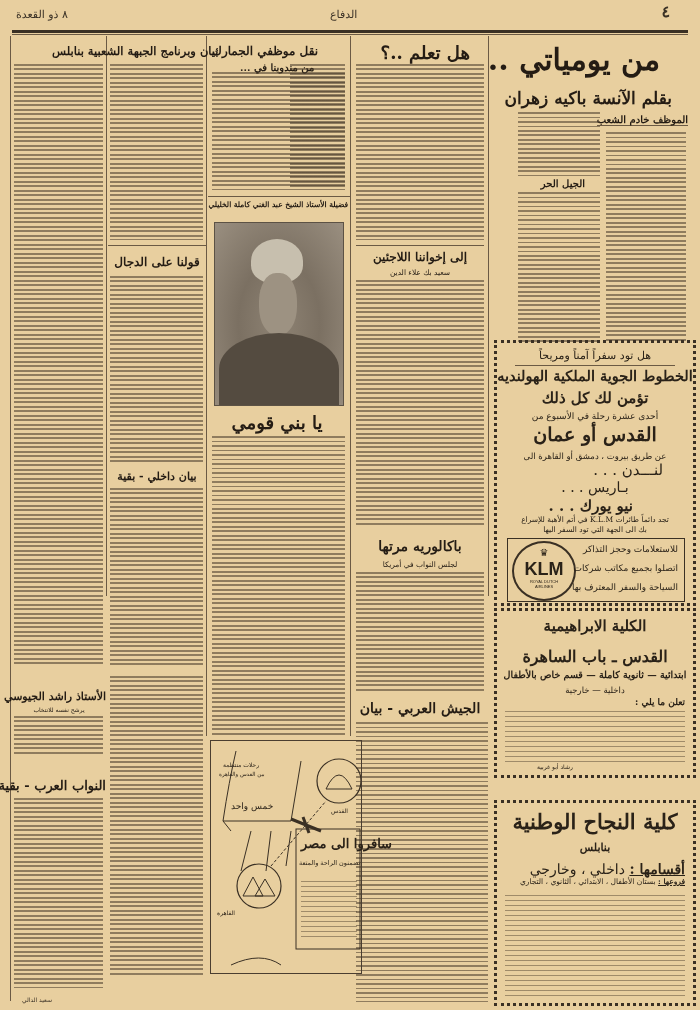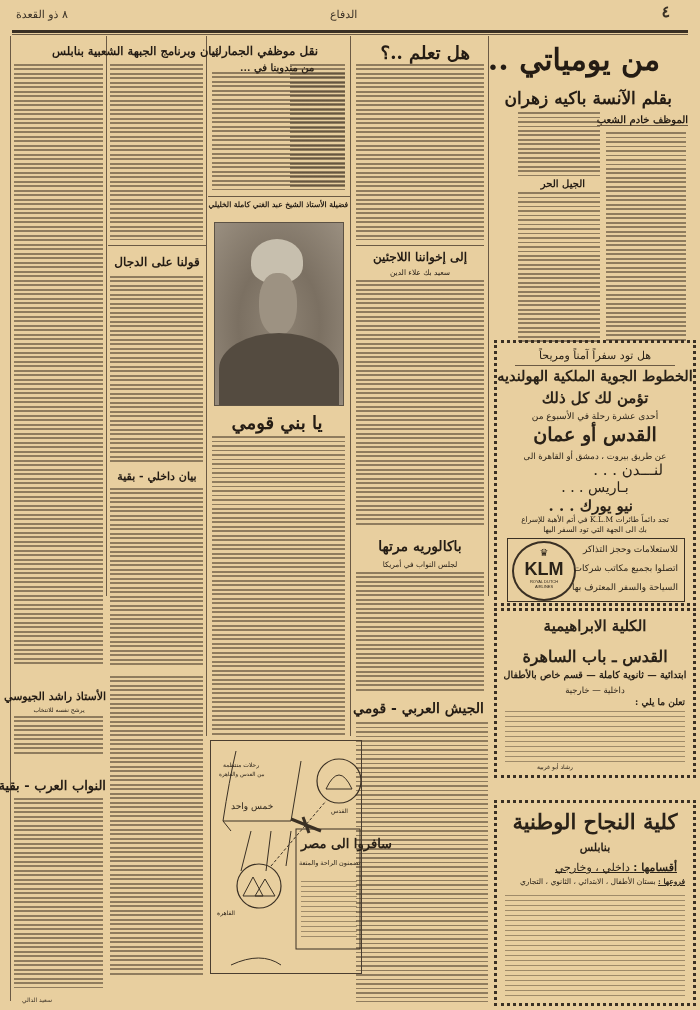--- a/index.html
+++ b/index.html
@@ -73,41 +73,41 @@
   <div class="ad-line" style="top:58px;font-size:9.5px;font-weight:bold;">ابتدائية — ثانوية كاملة — قسم خاص بالأطفال</div>
   <div class="ad-line" style="top:74px;font-size:8.5px;">داخلية — خارجية</div>
   <div style="position:absolute;right:8px;top:86px;font-size:9px;font-weight:bold;">تعلن ما يلي :</div>
   <div class="col-text fill-light" style="right:8px;left:8px;top:100px;height:52px;"></div>
   <div style="position:absolute;left:40px;top:152px;font-size:6px;">رشاد أبو غربية</div>
 </div>
 
 <div class="ad-box" style="left:494px;top:800px;width:202px;height:206px;">
   <div class="ad-line" style="top:6px;font-size:21px;font-weight:bold;">كلية النجاح الوطنية</div>
   <div class="ad-line" style="top:38px;font-size:11px;font-weight:bold;">بنابلس</div>
-  <div style="position:absolute;right:16px;top:58px;font-size:11px;white-space:nowrap;text-decoration:underline;">
+  <div style="position:absolute;right:8px;top:58px;font-size:14px;white-space:nowrap;">
     <span style="font-weight:bold;text-decoration:underline;">أقسامها :</span>
     <span>داخلي ، وخارجي</span>
   </div>
   <div style="position:absolute;right:8px;top:74px;font-size:7.5px;white-space:nowrap;">
     <span style="font-weight:bold;text-decoration:underline;">فروعها :</span>
     <span>بستان الأطفال ، الابتدائي ، الثانوي ، التجاري</span>
   </div>
   <div class="col-text fill-light" style="right:8px;left:8px;top:92px;height:104px;"></div>
 </div>
 
 <div class="headline" style="right:230px;top:42px;font-size:18px;">هل تعلم ..؟</div>
 <div class="col-text fill" style="left:356px;top:64px;width:128px;height:176px;"></div>
 <div class="rule-h" style="left:356px;width:128px;top:245px;"></div>
 <div class="headline" style="left:356px;width:128px;top:250px;font-size:12px;">إلى إخواننا اللاجئين</div>
 <div class="headline" style="left:356px;width:128px;top:268px;font-size:7.5px;font-weight:normal;">سعيد بك علاء الدين</div>
 <div class="col-text fill" style="left:356px;top:280px;width:128px;height:245px;"></div>
 <div class="headline" style="left:356px;width:128px;top:538px;font-size:14px;">باكالوريه مرتها</div>
 <div class="headline" style="left:356px;width:128px;top:560px;font-size:7.5px;font-weight:normal;">لجلس النواب في أمريكا</div>
 <div class="col-text fill" style="left:356px;top:572px;width:128px;height:120px;"></div>
-<div class="headline" style="left:356px;width:128px;top:700px;font-size:14px;">الجيش العربي - قومي</div>
+<div class="headline" style="left:356px;width:128px;top:700px;font-size:14px;">الجيش العربي - بيان</div>
 <div class="col-text fill" style="left:356px;top:722px;width:132px;height:280px;"></div>
 
 <div class="headline" style="left:212px;top:44px;font-size:12px;">نقل موظفي الجمارك</div>
 <div class="headline" style="left:240px;top:62px;font-size:10px;font-weight:bold;">من مندوبنا في ...</div>
 <div class="col-text fill" style="left:212px;top:72px;width:133px;height:118px;"></div>
 <div class="col-text fill" style="left:290px;top:64px;width:55px;height:126px;"></div>
 <div class="rule-h" style="left:208px;width:142px;top:196px;"></div>
 <div class="headline" style="left:210px;width:138px;top:200px;font-size:7.5px;">فضيلة الأستاذ الشيخ عبد الغني كاملة الخليلي</div>
 <div class="photo" style="left:214px;top:222px;width:128px;height:182px;">
   <div style="position:absolute;left:36px;top:16px;width:52px;height:44px;border-radius:50% 50% 40% 40%;background:#c7bfae;"></div>

